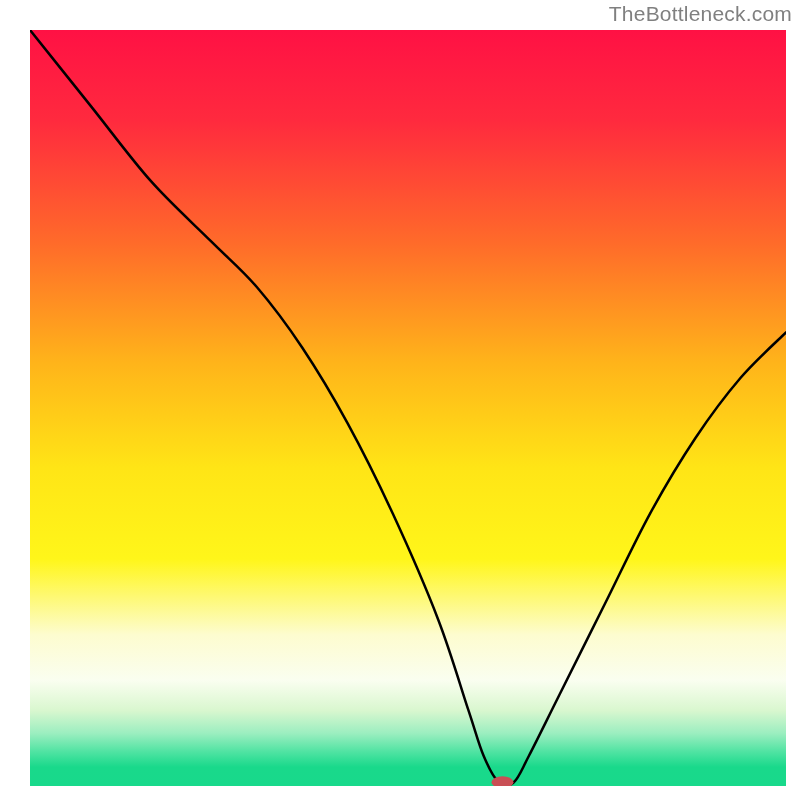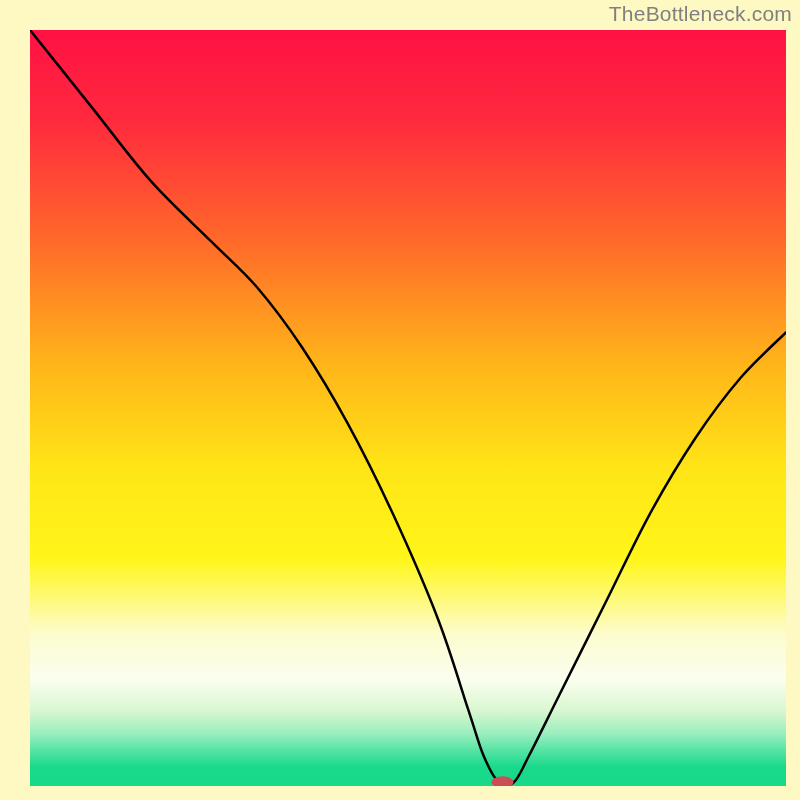--- a/index.html
+++ b/index.html
@@ -10,21 +10,21 @@
     background: #000;
     overflow: hidden;
     font-family: Arial, Helvetica, sans-serif;
   }
   .frame {
     position: absolute;
     left: 0;
     top: 0;
     width: 800px;
     height: 800px;
-    background: #fef9c3;
+    background: #ffffff;
   }
   .watermark {
     position: absolute;
     top: 2px;
     right: 8px;
     color: #808080;
     font-size: 21px;
     font-weight: 500;
     letter-spacing: 0.2px;
   }

